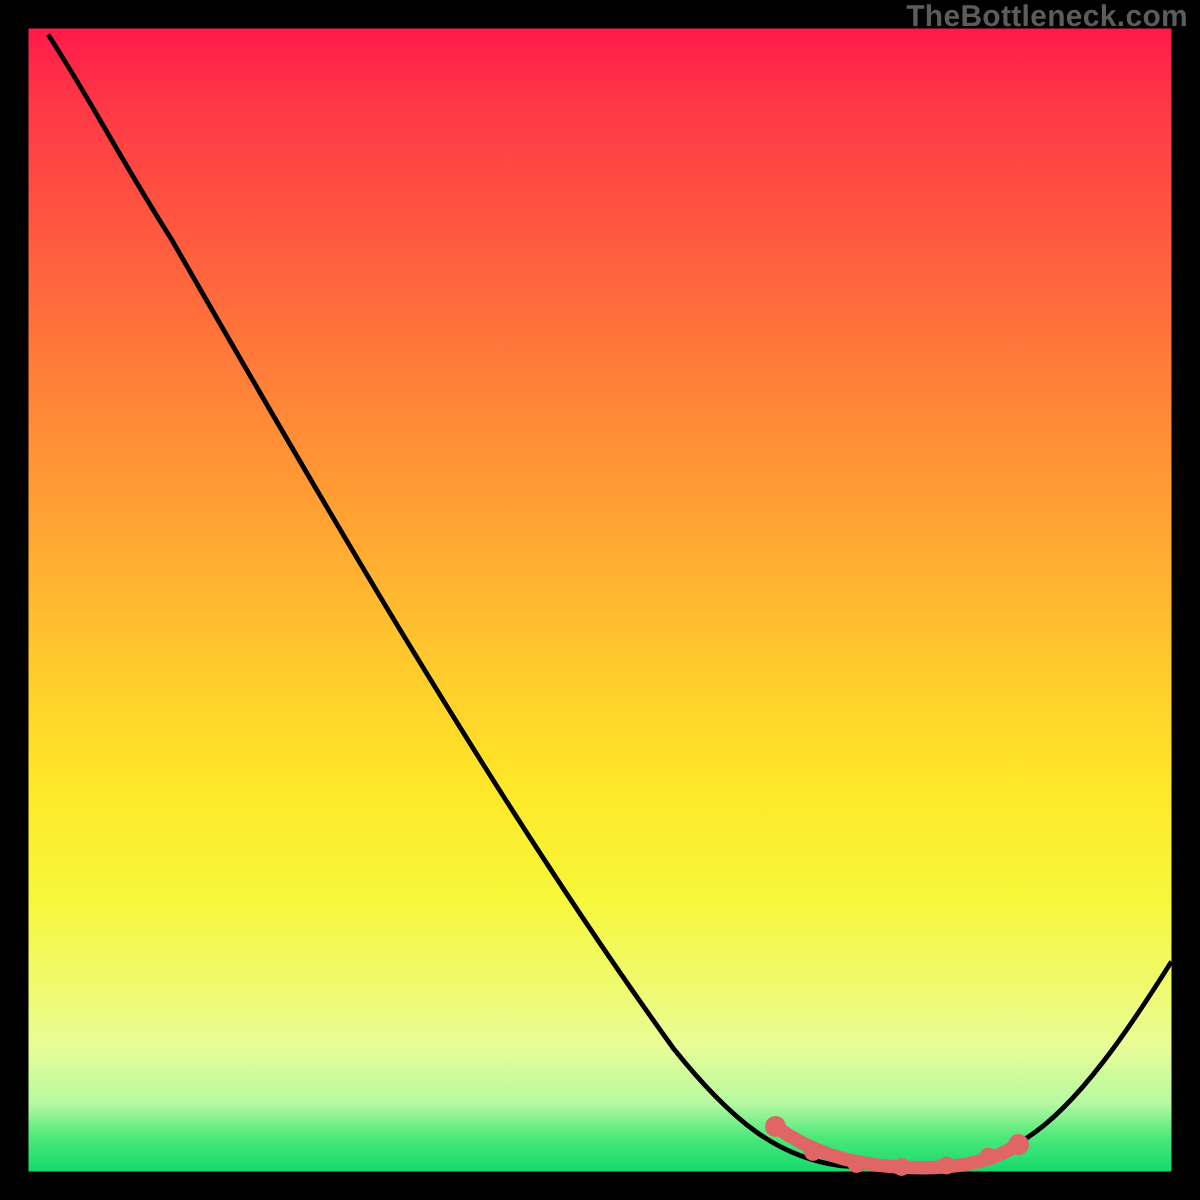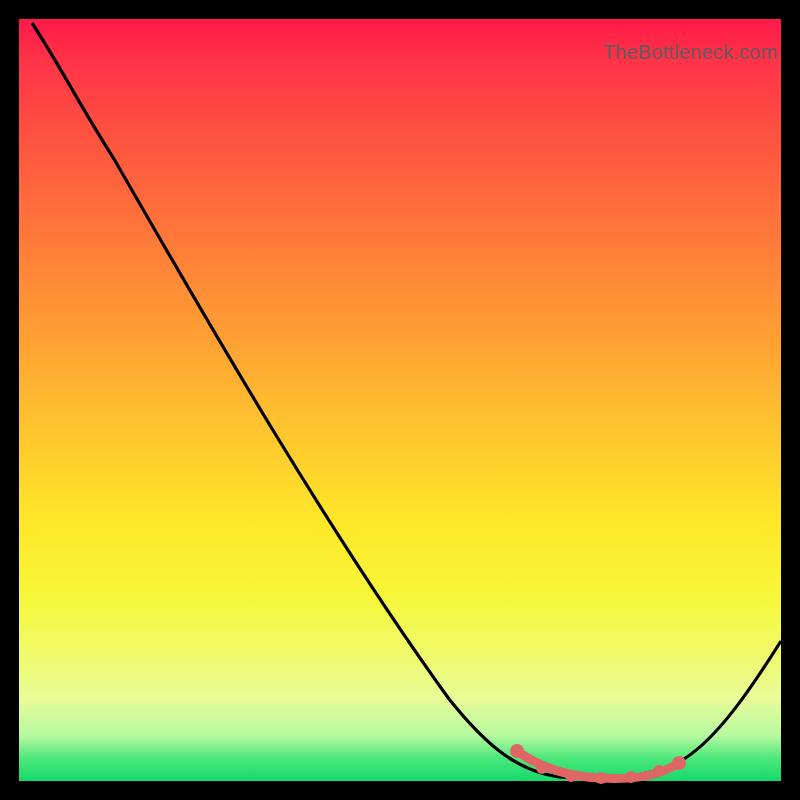--- a/index.html
+++ b/index.html
@@ -47,27 +47,26 @@
     position: absolute;
     left: 0;
     top: 0;
     width: 762px;
     height: 762px;
     overflow: visible;
   }
   .watermark {
     position: absolute;
     top: 0px;
-    right: 22px;
+    right: 8px;
     color: #5c5c5c;
     font-size: 20px;
-    font-weight: 400;
+    font-weight: 700;
     letter-spacing: 0.2px;
     user-select: none;
-    margin-top: 41px;
   }
 </style>
 </head>
 <body>
 
 <div class="frame">
   <div class="plot-area"></div>
 
   <svg class="curve" viewBox="0 0 762 762" preserveAspectRatio="none">
 

